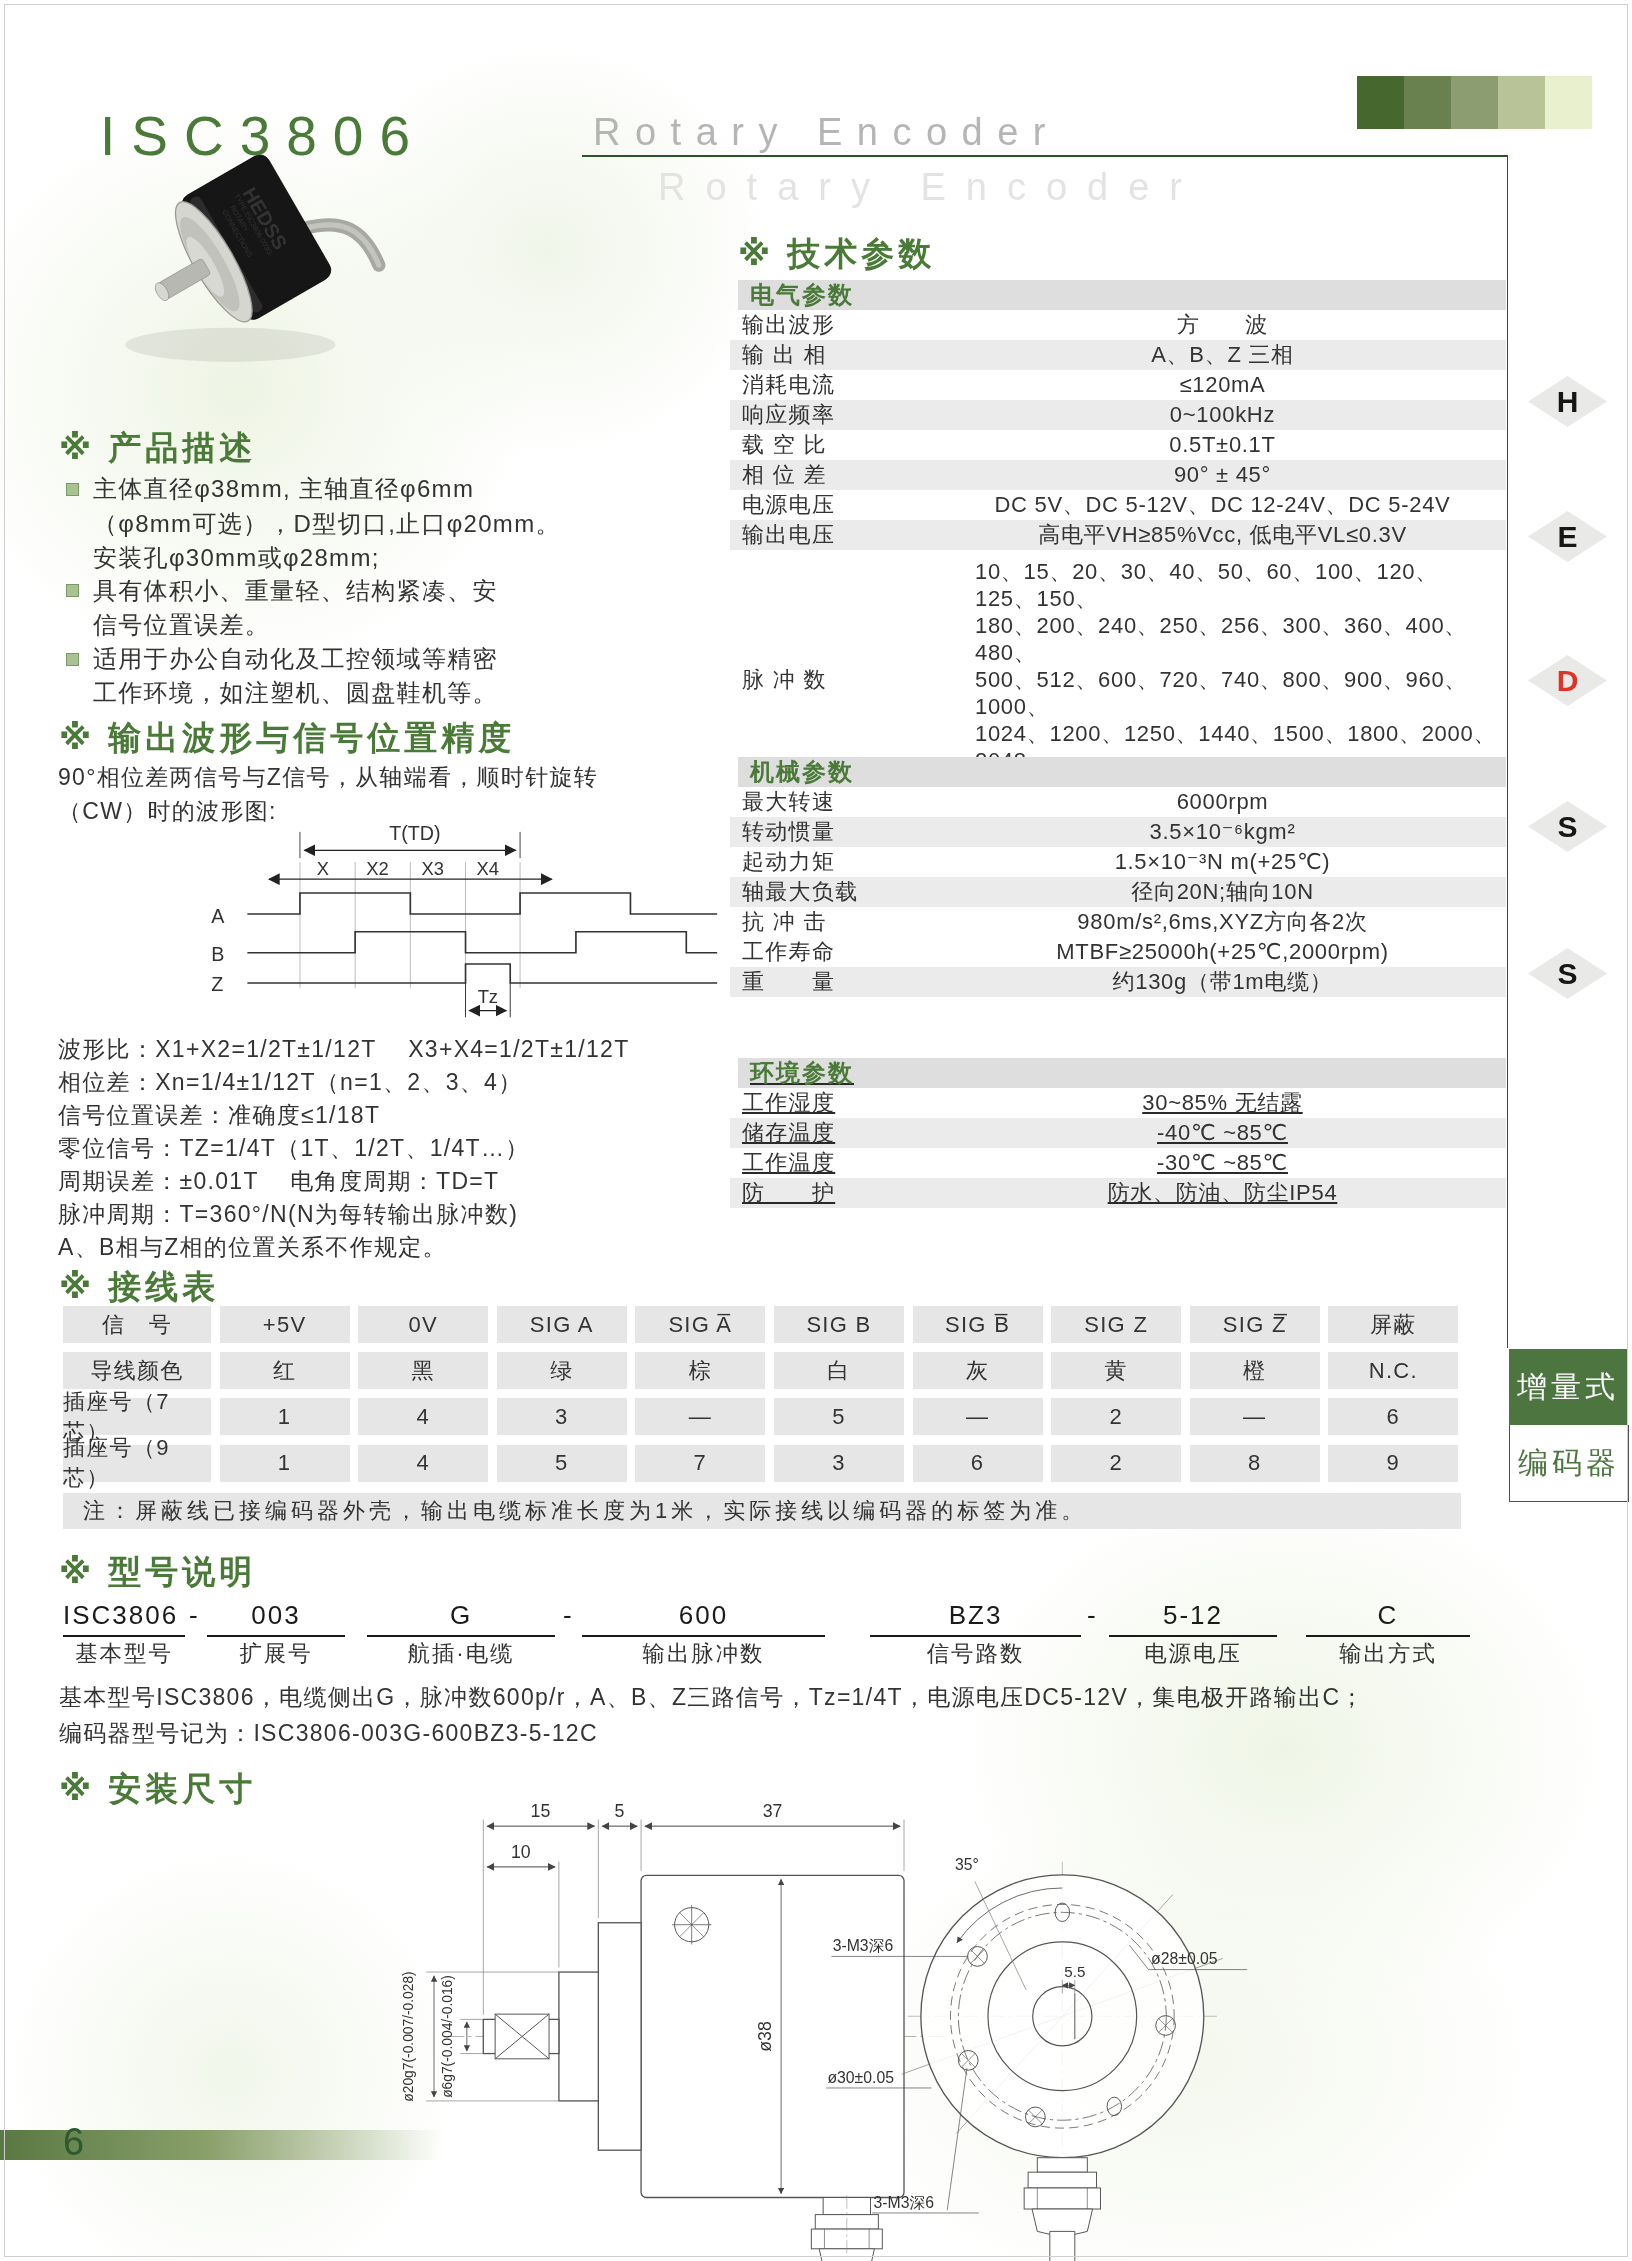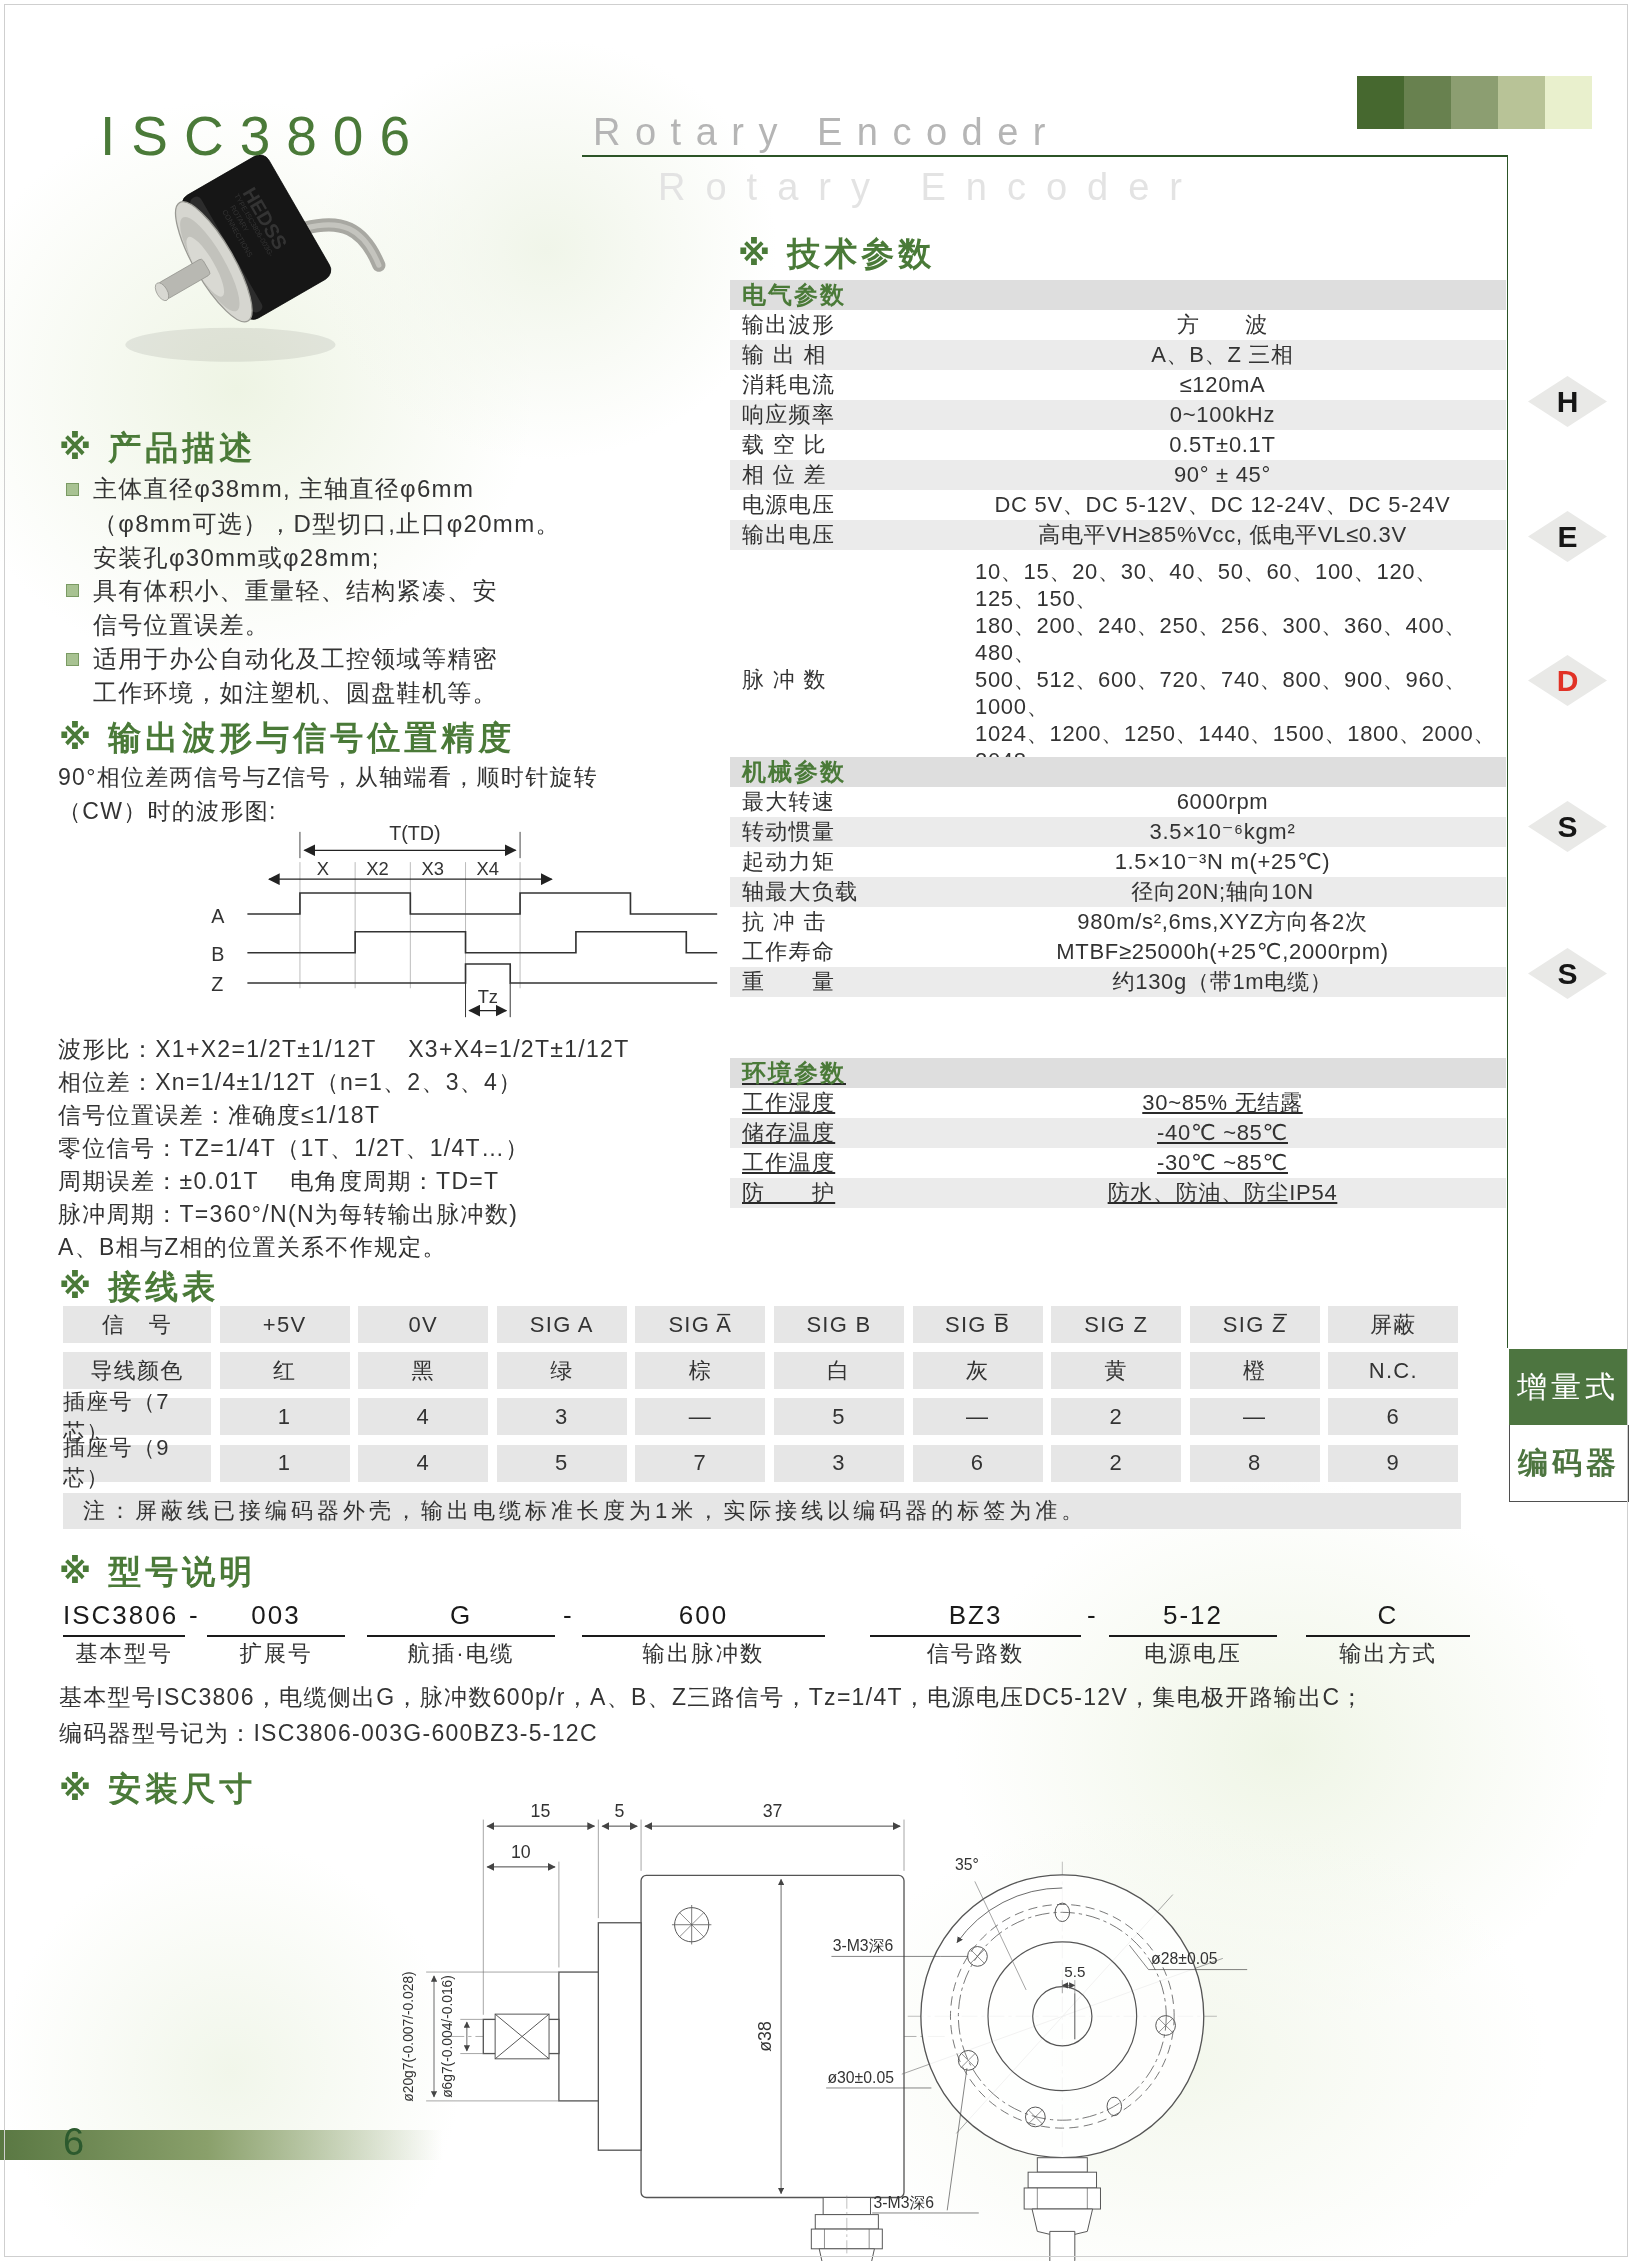--- a/index.html
+++ b/index.html
@@ -18,21 +18,21 @@
   .sw{width:47px;height:53px;}
   
   .h-green{position:absolute;font-size:33px;font-weight:bold;color:#4a7a38;letter-spacing:4px;z-index:2;white-space:nowrap;}
   
   .bullet-sq{position:absolute;width:11.2px;height:11.2px;background:#a8c292;border:0.7px solid #7a9a63;z-index:2;}
   .btext{position:absolute;font-size:24px;line-height:34px;color:#333;z-index:2;white-space:nowrap;letter-spacing:1.3px;}
   .ptext{position:absolute;font-size:23px;color:#333;z-index:2;white-space:nowrap;letter-spacing:1.3px;}
   
   .tsec{position:absolute;left:730px;width:776px;z-index:2;}
   .band{height:30px;background:#dedede;display:flex;align-items:center;padding-left:12px;
-        font-size:24px;font-weight:bold;color:#4a7a38;letter-spacing:2px;}
+        font-size:24px;font-weight:bold;color:#4a7a38;letter-spacing:2px;margin-left:8px;}
   .trow{display:flex;min-height:28px;font-size:22px;}
   .trow.h44{min-height:29px;}
   .g{background:#ebebeb;}
   .w{background:#ffffff;}
   .lab{width:197px;padding-left:12px;display:flex;align-items:center;color:#333;letter-spacing:1.3px;flex:none;}
   .val{flex:1;display:flex;align-items:center;justify-content:center;text-align:center;color:#333;letter-spacing:0.7px;}
   .val.multi{white-space:pre-line;display:block;text-align:left;padding:8px 6.6px 8px 36px;line-height:27px;}
   
   .wgrid{position:absolute;left:63px;top:1306px;display:grid;
          grid-template-columns:148px repeat(9,130px);column-gap:8.6px;row-gap:9.2px;z-index:2;}
@@ -48,21 +48,21 @@
   .mdash{position:absolute;top:1600px;font-size:26px;color:#1a1a1a;z-index:2;}
   
   .diamond{position:absolute;left:1528px;width:79px;height:51px;
            clip-path:polygon(50% 0,100% 50%,50% 100%,0 50%);background:#e9e9e7;
            display:flex;align-items:center;justify-content:center;z-index:2;}
   .diamond span{font-size:30px;font-weight:bold;color:#161616;}
   .diamond.red span{color:#e13226;}
   .tagbox{position:absolute;left:1509px;width:118px;height:76px;display:flex;align-items:center;
           justify-content:center;font-size:30px;letter-spacing:4px;z-index:2;}
   .tag-top{top:1349px;background:#4d7540;color:#ffffff;}
-  .tag-bottom{top:1425px;background:#ffffff;color:#4d7540;border:1.3px solid #4f4f4f;border-top:none;font-weight:bold;}
+  .tag-bottom{top:1425px;background:#ffffff;color:#4d7540;border:1.3px solid #4f4f4f;border-top:none;}
   
   .footbar{position:absolute;left:0;top:2130px;width:461px;height:30px;z-index:1;
            background:linear-gradient(to right,#5a7843 0%,#8aa06b 45%,rgba(255,255,255,0) 96%);}
   .pagenum{position:absolute;left:63px;top:2121px;font-size:38px;color:#2c5a2e;z-index:2;}
   svg{overflow:visible;}
   svg text{font-family:"Liberation Sans","DejaVu Sans",sans-serif;fill:#333;}
 </style>
 </head>
 <body>
 

